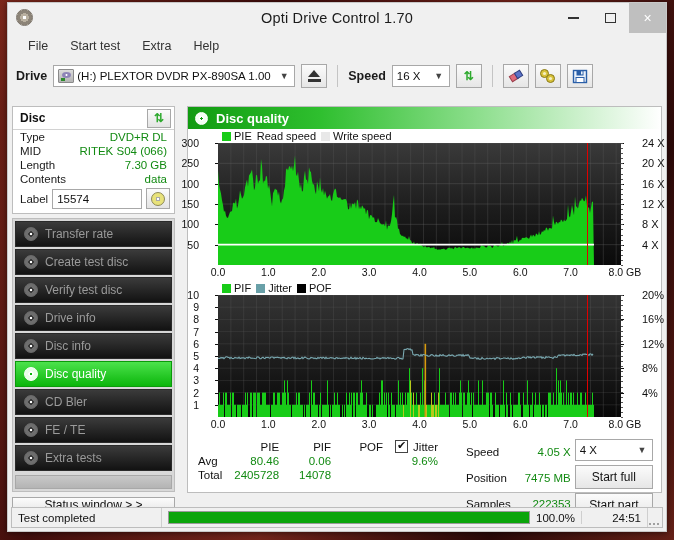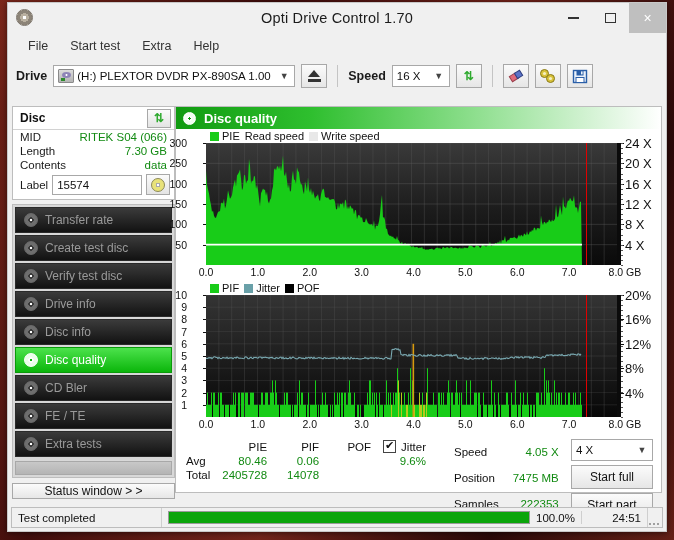--- a/index.html
+++ b/index.html
@@ -95,21 +95,21 @@
   #speedcombo { width: 58px; }
   .tb-btn {
     width: 26px; height: 24px; border: 1px solid #a8a8a8;
     background: linear-gradient(#fbfbfb,#e6e6e6);
     display: flex; align-items: center; justify-content: center;
   }
   .eject-tri { width: 0; height: 0; border-left: 6px solid transparent; border-right: 6px solid transparent; border-bottom: 7px solid #333; }
   .eject-bar { width: 13px; height: 3px; background: #333; margin-top: 2px; }
   .tb-sep { width: 1px; height: 22px; background: #c4c4c4; margin: 0 4px; }
   
-  #body { flex: 1; display: flex; padding: 12px 4px; gap: 0; min-height: 0; }
+  #body { flex: 1; display: flex; padding: 12px 4px; gap: 12px; min-height: 0; }
   
   #left { width: 163px; flex: none; display: flex; flex-direction: column; }
   #discpanel { border: 1px solid #bdbdbd; background: #fff; }
   #dischdr {
     height: 23px; display: flex; align-items: center; padding: 0 3px 0 7px;
     border-bottom: 1px solid #d2d2d2;
   }
   #dischdr .t { font-size: 12px; font-weight: bold; color: #111; }
   #refreshbtn {
     margin-left: auto; width: 24px; height: 19px; border: 1px solid #a8a8a8;
@@ -175,21 +175,21 @@
   #qhdr .ht { font-size: 13px; font-weight: bold; color: #fff; }
   .chartblock { position: relative; }
   .legend { display: flex; align-items: center; gap: 5px; font-size: 11px; color: #111; padding-left: 34px; height: 14px; }
   .legend .sw { width: 9px; height: 9px; display: inline-block; }
   .legend .item { display: flex; align-items: center; gap: 3px; }
   .plotrow { display: flex; align-items: stretch; }
   .yax { width: 30px; flex: none; position: relative; }
   .yax .lb { position: absolute; right: 19px; font-size: 10.5px; color: #111; transform: translateY(-50%); white-space: nowrap; }
   .yax .tk { position: absolute; right: 0; width: 3px; height: 1px; background: #111; }
   .yaxr { width: 40px; flex: none; position: relative; }
-  .yaxr .lb { position: absolute; left: 4px; font-size: 13px; color: #111; transform: translateY(-50%); white-space: nowrap; }
+  .yaxr .lb { position: absolute; left: 21px; font-size: 11px; color: #111; transform: translateY(-50%); white-space: nowrap; }
   .yaxr .tk { position: absolute; left: 0; width: 3px; height: 1px; background: #111; }
   .yaxr .tkm { position: absolute; left: 0; width: 2px; height: 1px; background: #555; }
   .plot { flex: 1; position: relative; background: #0b0b0b; overflow: hidden; }
   .xax { height: 16px; position: relative; margin: 0 40px 0 30px; }
   .xax .lb { position: absolute; font-size: 10.5px; color: #111; transform: translateX(-50%); top: 1px; white-space: nowrap; }
   .redline { position: absolute; top: 0; bottom: 0; width: 1.5px; background: #e00000; }
   
   #stats { flex: none; display: flex; padding: 6px 4px 4px 4px; min-height: 0; }
   #stattable { font-size: 11.5px; color: #111; }
   #stattable table { border-collapse: collapse; }
@@ -304,20 +304,24 @@
 
   <div id="body">
 
     <div id="left">
       <div id="discpanel">
         <div id="dischdr">
           <span class="t">Disc</span>
           <div id="refreshbtn">
             <span class="arrows-glyph">⇅</span>
           </div>
+        </div>
+        <div class="drow">
+          <span class="k">Type</span>
+          <span class="v">DVD+R DL</span>
         </div>
         <div class="drow">
           <span class="k">MID</span>
           <span class="v">RITEK S04 (066)</span>
         </div>
         <div class="drow">
           <span class="k">Length</span>
           <span class="v">7.30 GB</span>
         </div>
         <div class="drow">

